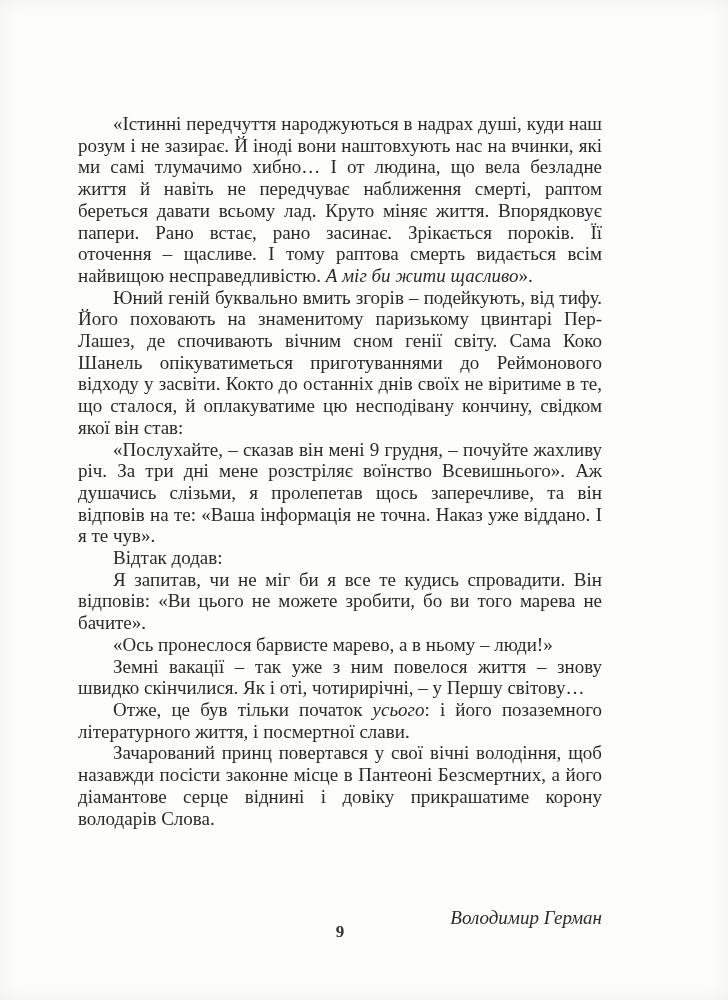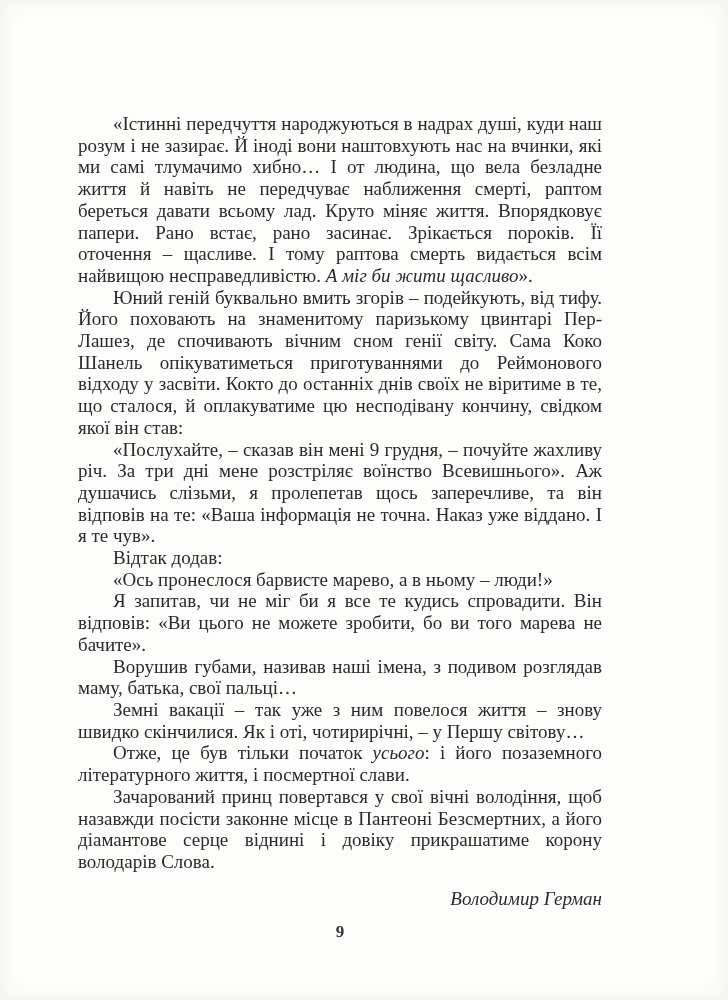--- a/index.html
+++ b/index.html
@@ -33,21 +33,21 @@
     margin: 0;
     padding: 0;
     text-indent: 35px;
   }
   .text-block p span.it {
     font-style: italic;
   }
   .signature {
     position: absolute;
     left: 78px;
-    top: 888px;
+    top: 907px;
     width: 524px;
     font-size: 19px;
     line-height: 21.7px;
     font-style: italic;
     text-align: right;
   }
   .page-number {
     position: absolute;
     left: 78px;
     top: 922px;
@@ -60,22 +60,21 @@
 </style>
 </head>
 <body>
 
 <div class="page">
   <div class="text-block">
       <p><span>«Істинні передчуття народжуються в надрах душі, куди наш розум і не зазирає. Й іноді вони наштовхують нас на вчинки, які ми самі тлумачимо хибно… І от людина, що вела безладне життя й навіть не передчуває наближення смерті, раптом береться давати всьому лад. Круто міняє життя. Впорядковує папери. Рано встає, рано засинає. Зрікається пороків. Її оточення – щасливе. І тому раптова смерть видається всім найвищою несправедливістю. </span><span class="it">А міг би жити щасливо</span><span>».</span></p>
       <p><span>Юний геній буквально вмить згорів – подейкують, від тифу. Його поховають на знаменитому паризькому цвинтарі Пер-Лашез, де спочивають вічним сном генії світу. Сама Коко Шанель опікуватиметься приготуваннями до Реймонового відходу у засвіти. Кокто до останніх днів своїх не віритиме в те, що сталося, й оплакуватиме цю несподівану кончину, свідком якої він став:</span></p>
       <p><span>«Послухайте, – сказав він мені 9 грудня, – почуйте жахливу річ. За три дні мене розстріляє воїнство Всевишнього». Аж душачись слізьми, я пролепетав щось заперечливе, та він відповів на те: «Ваша інформація не точна. Наказ уже віддано. І я те чув».</span></p>
       <p><span>Відтак додав:</span></p>
+      <p><span>Я запитав, чи не міг би я все те кудись спровадити. Він відповів: «Ви цього не можете зробити, бо ви того марева не бачите».</span></p>
       <p><span>«Ось пронеслося барвисте марево, а в ньому – люди!»</span></p>
-      <p><span>Я запитав, чи не міг би я все те кудись спровадити. Він відповів: «Ви цього не можете зробити, бо ви того марева не бачите».</span></p>
-      <p><span>Ворушив губами, називав наші імена, з подивом розглядав маму, батька, свої пальці…</span></p>
       <p><span>Земні вакації – так уже з ним повелося життя – знову швидко скінчилися. Як і оті, чотирирічні, – у Першу світову…</span></p>
       <p><span>Отже, це був тільки початок </span><span class="it">усього</span><span>: і його позаземного літературного життя, і посмертної слави.</span></p>
       <p><span>Зачарований принц повертався у свої вічні володіння, щоб назавжди посісти законне місце в Пантеоні Безсмертних, а його діамантове серце віднині і довіку прикрашатиме корону володарів Слова.</span></p>
     </div>
   <div class="signature">Володимир Герман</div>
   <div class="page-number">9</div>
 </div>
 
 </body></html>

